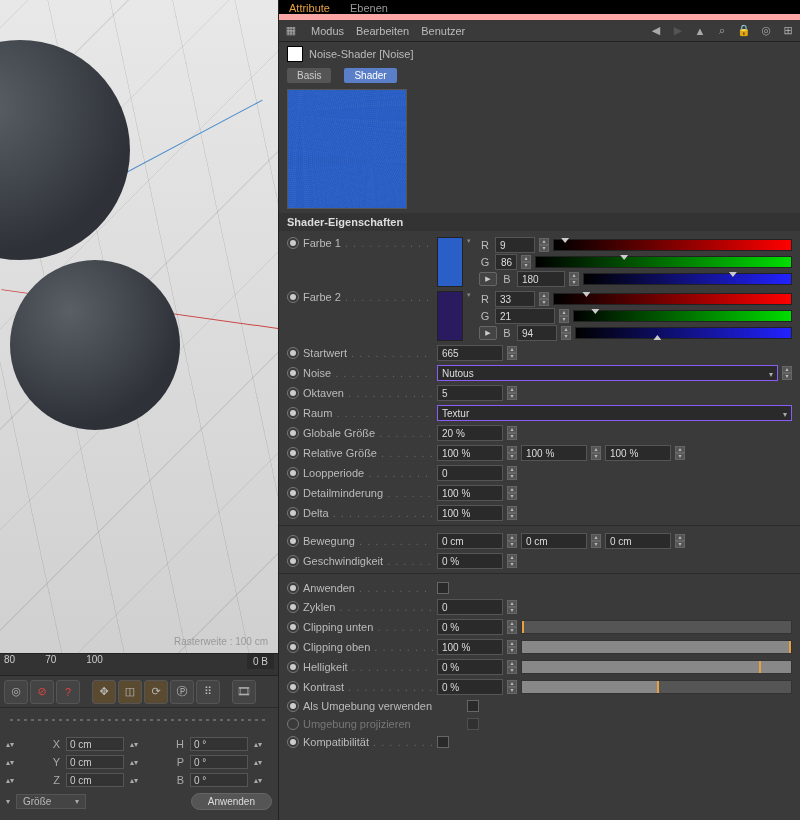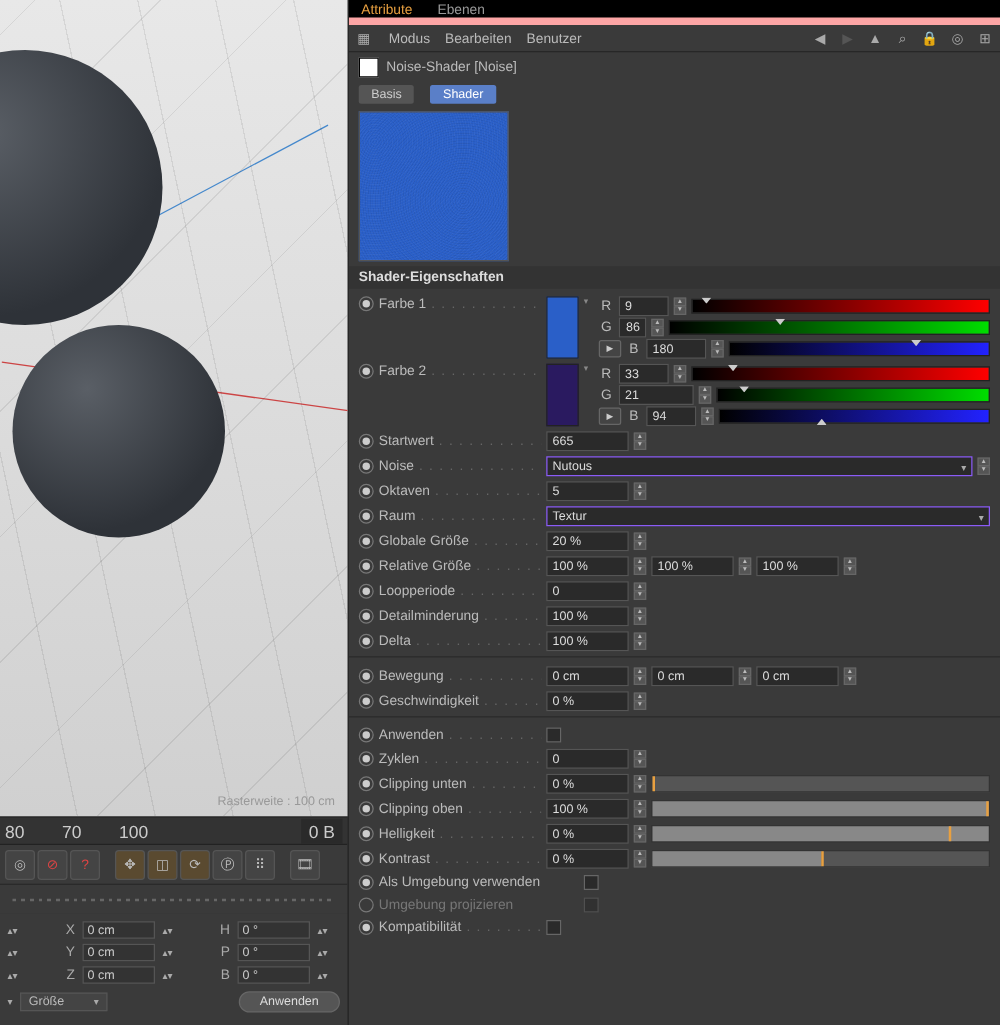--- a/index.html
+++ b/index.html
@@ -5,21 +5,21 @@
 * { box-sizing: border-box; margin: 0; padding: 0; font-family: -apple-system, Arial, sans-serif; }
 body { background: #3a3a3a; color: #bbb; font-size: 11px; width: 800px; height: 820px; overflow: hidden; display: flex; }
 .left-panel { width: 278px; display: flex; flex-direction: column; }
 .viewport { flex: 1; background: linear-gradient(180deg, #e8e8e8 0%, #d0d0d0 100%); position: relative; overflow: hidden; }
 .viewport .info { position: absolute; bottom: 6px; right: 10px; color: #999; font-size: 10px; }
 .sphere { position: absolute; border-radius: 50%; background: radial-gradient(circle at 35% 30%, #5a5f66, #2e3238 70%); }
 .sphere1 { width: 220px; height: 220px; left: -90px; top: 40px; }
 .sphere2 { width: 170px; height: 170px; left: 10px; top: 260px; }
 .axis-red { position: absolute; height: 1px; background: #c44; width: 300px; top: 310px; left: 0; transform: rotate(8deg); }
 .axis-blue { position: absolute; height: 1px; background: #48c; width: 300px; top: 170px; left: -20px; transform: rotate(-28deg); }
-.ruler { height: 22px; background: #333; border-top: 1px solid #222; display: flex; align-items: center; padding: 0 4px; gap: 30px; color: #ccc; font-size: 14px; }
+.ruler { height: 22px; background: #333; border-top: 1px solid #222; display: flex; align-items: flex-start; padding: 0 4px; gap: 30px; color: #ccc; font-size: 10px; }
 .toolbar { height: 32px; background: #3a3a3a; border-top: 1px solid #222; display: flex; align-items: center; padding: 2px 4px; gap: 2px; }
 .tool-btn { width: 24px; height: 24px; border: 1px solid #555; border-radius: 3px; background: #444; display: flex; align-items: center; justify-content: center; cursor: pointer; }
 .tool-btn.red { color: #d44; }
 .tool-btn.orange { background: #5a4a30; }
 .coords { background: #3a3a3a; padding: 6px; }
 .coord-row { display: flex; align-items: center; gap: 6px; margin-bottom: 4px; }
 .coord-row .lbl { width: 40px; text-align: right; color: #aaa; }
 .coord-row .val { width: 58px; height: 14px; background: #333; border: 1px solid #555; padding: 1px 3px; color: #ccc; font-size: 10px; }
 .coord-row .arr { width: 8px; text-align: center; color: #aaa; font-size: 8px; }
 .btn-apply { background: #555; border: 1px solid #666; border-radius: 9px; padding: 2px 16px; color: #ddd; cursor: pointer; font-size: 10px; }

